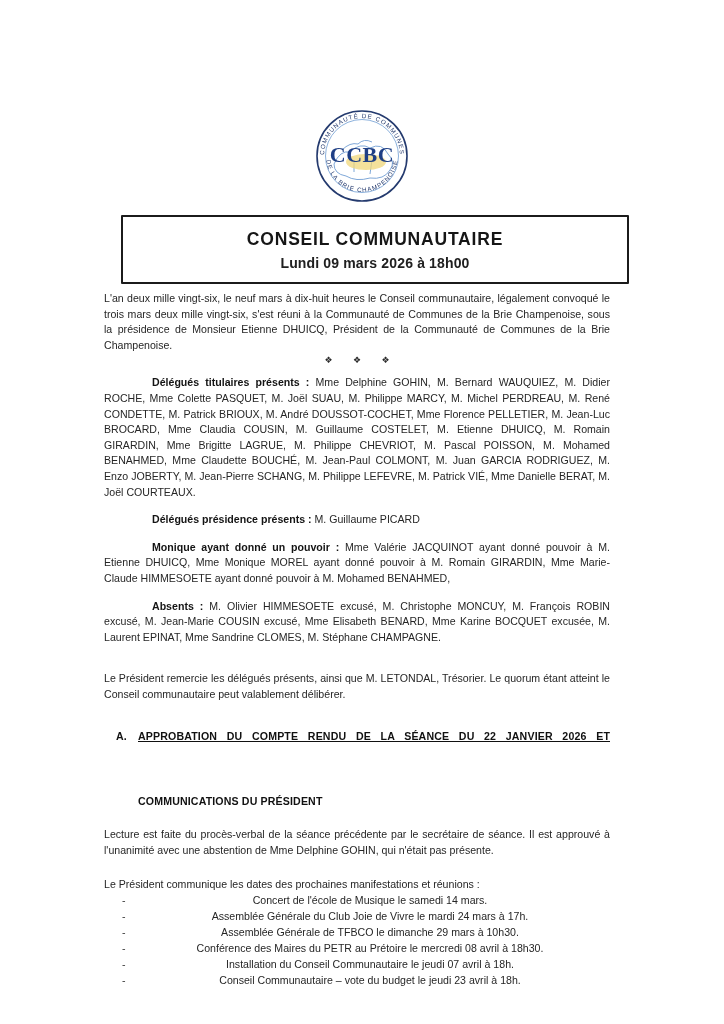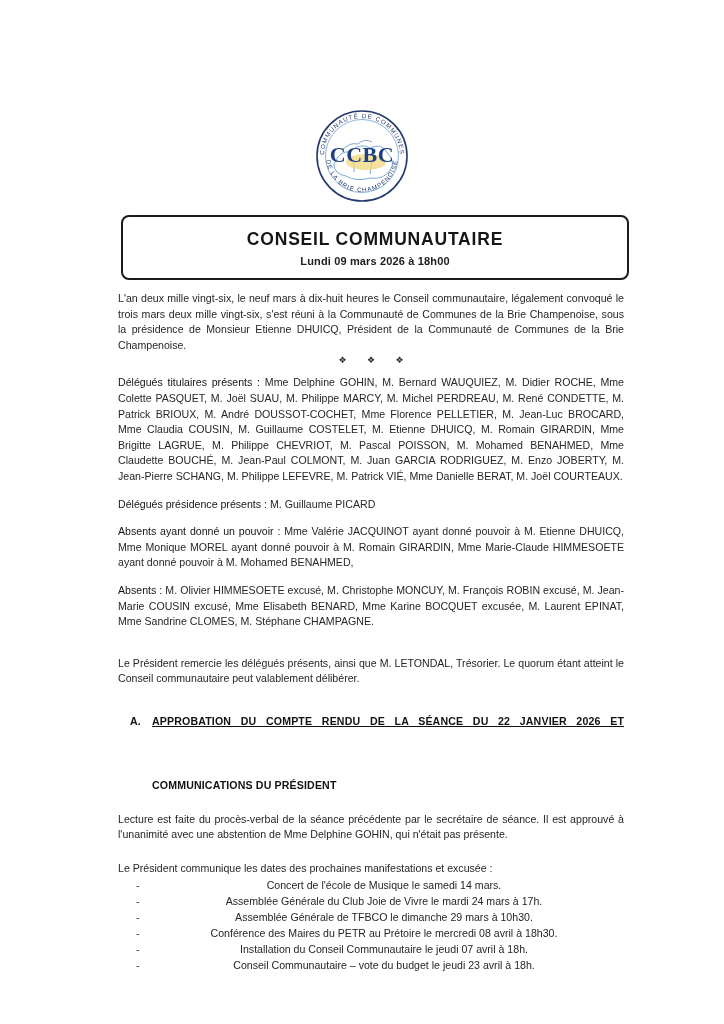--- a/index.html
+++ b/index.html
@@ -42,44 +42,44 @@
   .logo svg { display: block; }
 
   
   .title-box {
     position: absolute;
     left: 121px;
     top: 215px;
     width: 508px;
     box-sizing: border-box;
     border: 2px solid #1b1b1b;
-    border-radius: 8px;
+    border-radius: 1px;
     padding: 12px 10px 11px 10px;
     text-align: center;
     background: #ffffff;
   }
   .title-main {
     font-size: 17.5px;
     font-weight: bold;
     letter-spacing: 0.8px;
     color: #161616;
     line-height: 1.18;
   }
   .title-sub {
     margin-top: 5px;
-    font-size: 11px;
+    font-size: 14px;
     font-weight: bold;
     color: #202020;
     letter-spacing: 0.15px;
   }
 
   
   .content {
     position: absolute;
-    left: 118px;
+    left: 104px;
     top: 291px;
     width: 506px;
     font-size: 10.6px;
     line-height: 15.6px;
     color: #262626;
     text-align: justify;
   }
   .content p { margin: 0; }
 
   .spacer-8 { height: 8px; }
@@ -89,21 +89,21 @@
 
   .ornaments {
     text-align: center;
     font-size: 9px;
     letter-spacing: 9px;
     color: #2a2a2a;
     line-height: 14px;
     padding-left: 9px;
   }
 
-  .lbl { font-weight: normal; color: #141414; }
+  .lbl { font-weight: bold; color: #141414; margin-left: 48px; }
 
   
   .section-head {
     display: flex;
     margin-left: 12px;
     font-weight: bold;
     font-size: 10.6px;
     line-height: 16.5px;
     letter-spacing: 0.15px;
     color: #111111;
@@ -195,21 +195,21 @@
     <div class="spacer-8"></div>
 
     <p><span class="lbl">Délégués titulaires présents :</span><span> Mme Delphine GOHIN, M. Bernard WAUQUIEZ, M. Didier ROCHE, Mme Colette PASQUET, M. Joël SUAU, M. Philippe MARCY, M. Michel PERDREAU, M. René CONDETTE, M. Patrick BRIOUX, M. André DOUSSOT-COCHET, Mme Florence PELLETIER, M. Jean-Luc BROCARD, Mme Claudia COUSIN, M. Guillaume COSTELET, M. Etienne DHUICQ, M. Romain GIRARDIN, Mme Brigitte LAGRUE, M. Philippe CHEVRIOT, M. Pascal POISSON, M. Mohamed BENAHMED, Mme Claudette BOUCHÉ, M. Jean-Paul COLMONT, M. Juan GARCIA RODRIGUEZ, M. Enzo JOBERTY, M. Jean-Pierre SCHANG, M. Philippe LEFEVRE, M. Patrick VIÉ, Mme Danielle BERAT, M. Joël COURTEAUX.</span></p>
 
     <div class="spacer-12"></div>
 
     <p><span class="lbl">Délégués présidence présents :</span><span> M. Guillaume PICARD</span></p>
 
     <div class="spacer-12"></div>
 
-    <p><span class="lbl">Absents ayant donné un pouvoir :</span><span> Mme Valérie JACQUINOT ayant donné pouvoir à M. Etienne DHUICQ, Mme Monique MOREL ayant donné pouvoir à M. Romain GIRARDIN, Mme Marie-Claude HIMMESOETE ayant donné pouvoir à M. Mohamed BENAHMED,</span></p>
+    <p><span class="lbl">Monique ayant donné un pouvoir :</span><span> Mme Valérie JACQUINOT ayant donné pouvoir à M. Etienne DHUICQ, Mme Monique MOREL ayant donné pouvoir à M. Romain GIRARDIN, Mme Marie-Claude HIMMESOETE ayant donné pouvoir à M. Mohamed BENAHMED,</span></p>
 
     <div class="spacer-12"></div>
 
     <p><span class="lbl">Absents :</span><span> M. Olivier HIMMESOETE excusé, M. Christophe MONCUY, M. François ROBIN excusé, M. Jean-Marie COUSIN excusé, Mme Elisabeth BENARD, Mme Karine BOCQUET excusée, M. Laurent EPINAT, Mme Sandrine CLOMES, M. Stéphane CHAMPAGNE.</span></p>
 
     <div class="spacer-26"></div>
 
     <p>Le Président remercie les délégués présents, ainsi que M. LETONDAL, Trésorier. Le quorum étant atteint le Conseil communautaire peut valablement délibérer.</p>
 
     <div class="spacer-26"></div>
@@ -221,21 +221,21 @@
         <div class="sec-line-2">COMMUNICATIONS DU PRÉSIDENT</div>
       </div>
     </div>
 
     <div class="spacer-18"></div>
 
     <p>Lecture est faite du procès-verbal de la séance précédente par le secrétaire de séance. Il est approuvé à l'unanimité avec une abstention de Mme Delphine GOHIN, qui n'était pas présente.</p>
 
     <div class="spacer-18"></div>
 
-    <p>Le Président communique les dates des prochaines manifestations et excusée :</p>
+    <p>Le Président communique les dates des prochaines manifestations et réunions :</p>
 
     <ul class="date-list">
       <li>
         <span class="dash">-</span>
         <span class="dtext">Concert de l'école de Musique le samedi 14 mars.</span>
       </li>
       <li>
         <span class="dash">-</span>
         <span class="dtext">Assemblée Générale du Club Joie de Vivre le mardi 24 mars à 17h.</span>
       </li>

